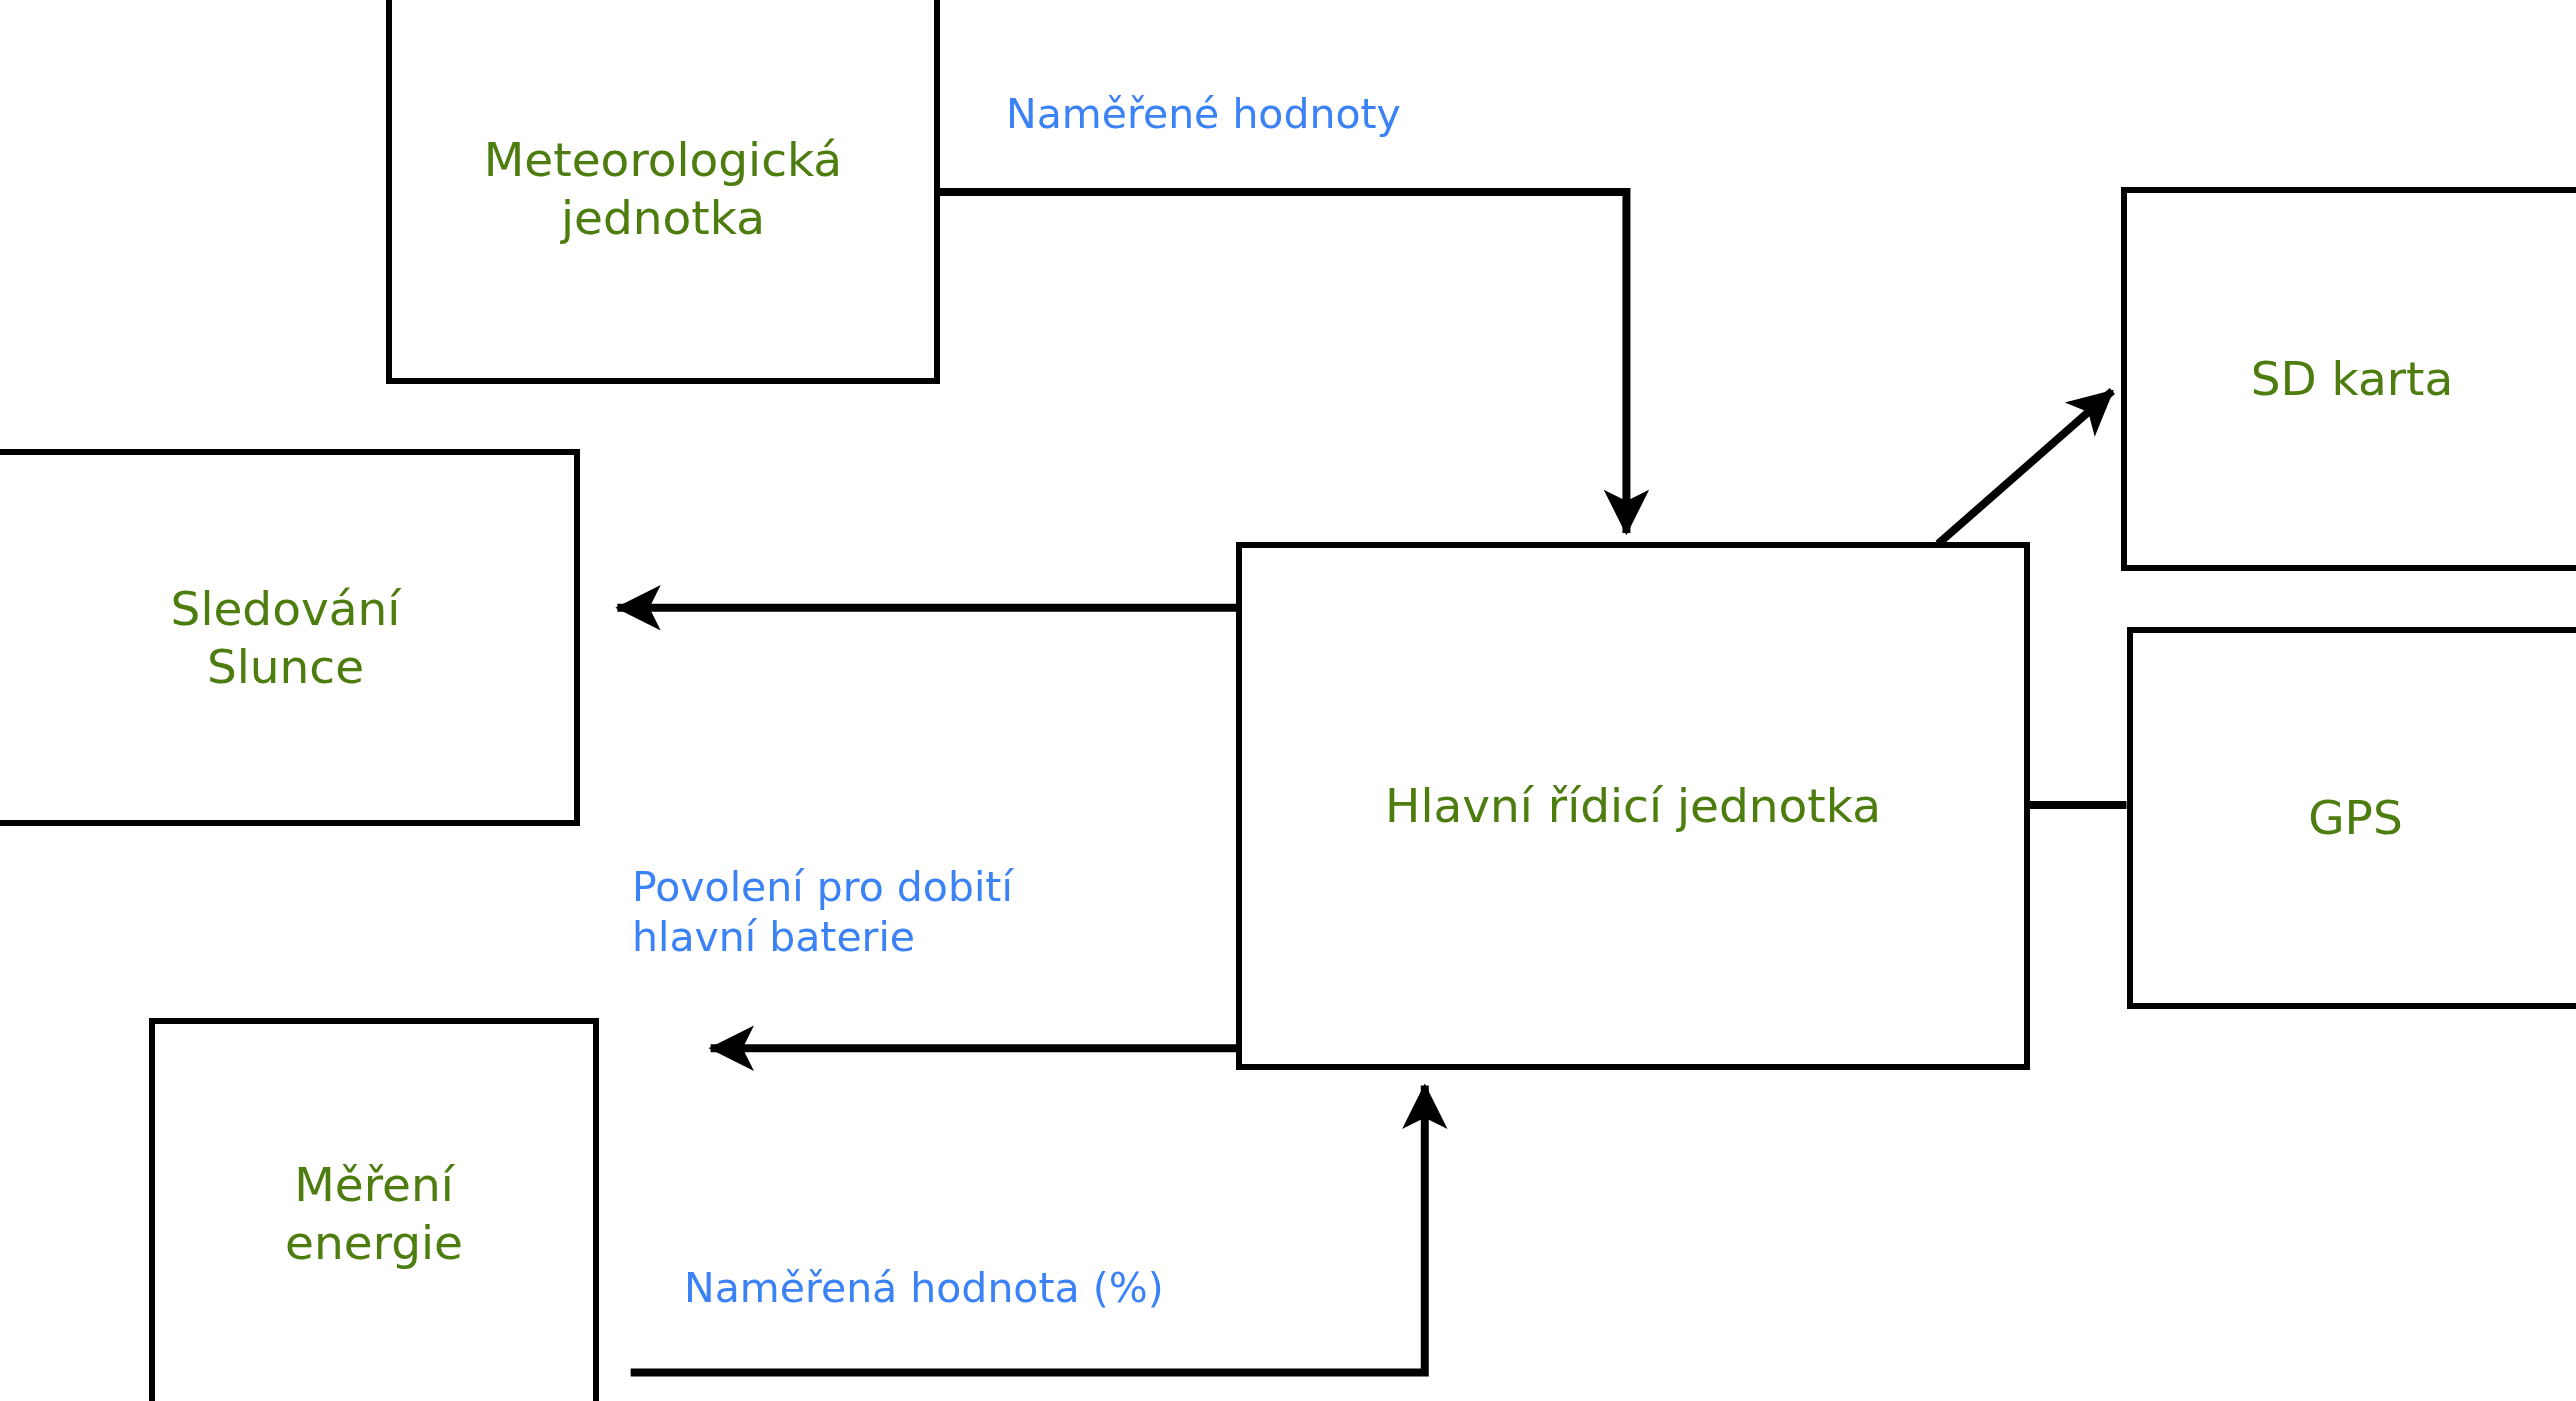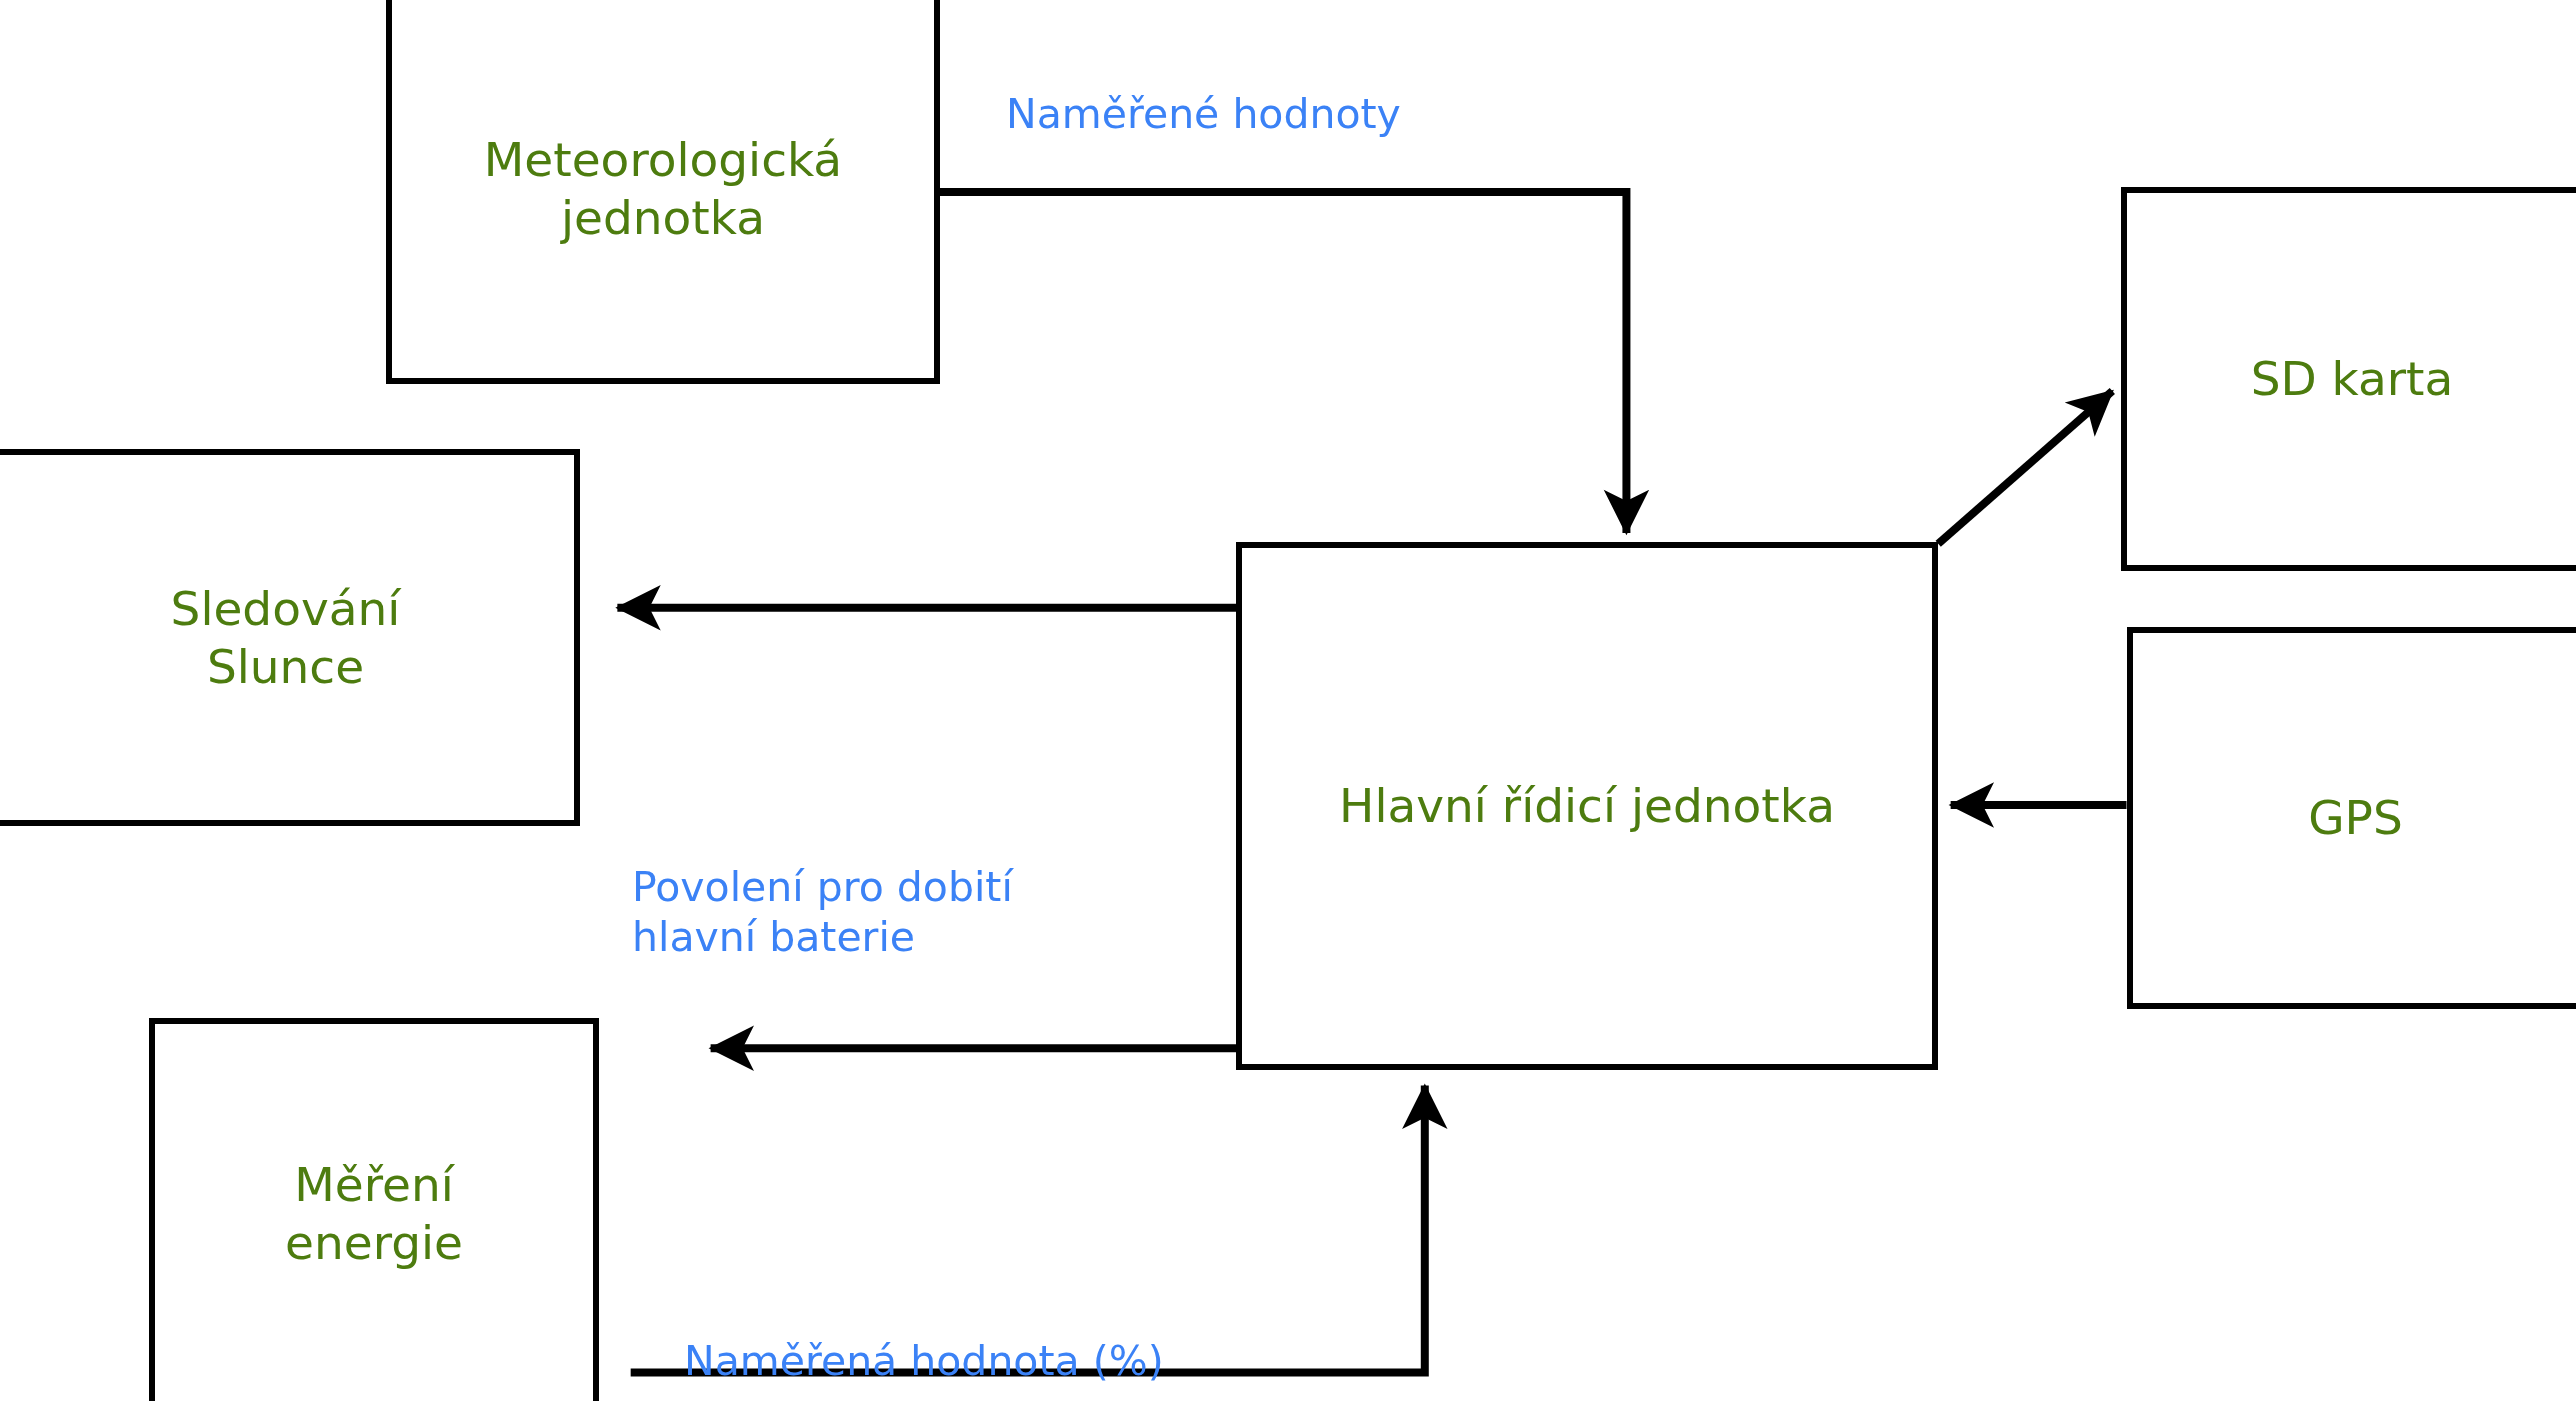--- a/index.html
+++ b/index.html
@@ -48,29 +48,29 @@
     color: #3b82f6;
     white-space: pre-line;
     z-index: 4;
     background: transparent;
   }
 
   
   #node-meteo      { left: 386px;  top: -7px;    width: 554px;  height: 391px; }
   #node-tracking   { left: -9px;  top: 449px;   width: 589px;  height: 377px; }
   #node-energy     { left: 149px;  top: 1018px;  width: 450px;  height: 391px; }
-  #node-main       { left: 1236px; top: 542px;   width: 702px;  height: 528px; }
+  #node-main       { left: 1236px; top: 542px;   width: 794px;  height: 528px; }
   #node-sdcard     { left: 2121px; top: 187px;   width: 462px;  height: 384px; }
   #node-gps        { left: 2127px; top: 627px;   width: 457px;  height: 382px; }
 
   
   #label-measured-values   { left: 1006px; top: 89px; }
   #label-sun-position      { left: 628px;  top: 455px; }
   #label-charge-permission { left: 632px;  top: 862px; }
-  #label-measured-percent  { left: 684px;  top: 1336px; }
+  #label-measured-percent  { left: 684px;  top: 1263px; }
 </style>
 </head>
 <body>
 
 <div id="stage">
 
   <svg id="diagram-svg" viewBox="0 0 2900 1578" aria-hidden="true">
     <defs>
       <marker id="ah-down" viewBox="0 0 24 24" refX="12" refY="22" markerWidth="6.2" markerHeight="6.2" orient="auto-start-reverse" markerUnits="strokeWidth">
         <path d="M 12 23 L 1 1 L 12 6.5 L 23 1 Z" fill="#000000"></path>

